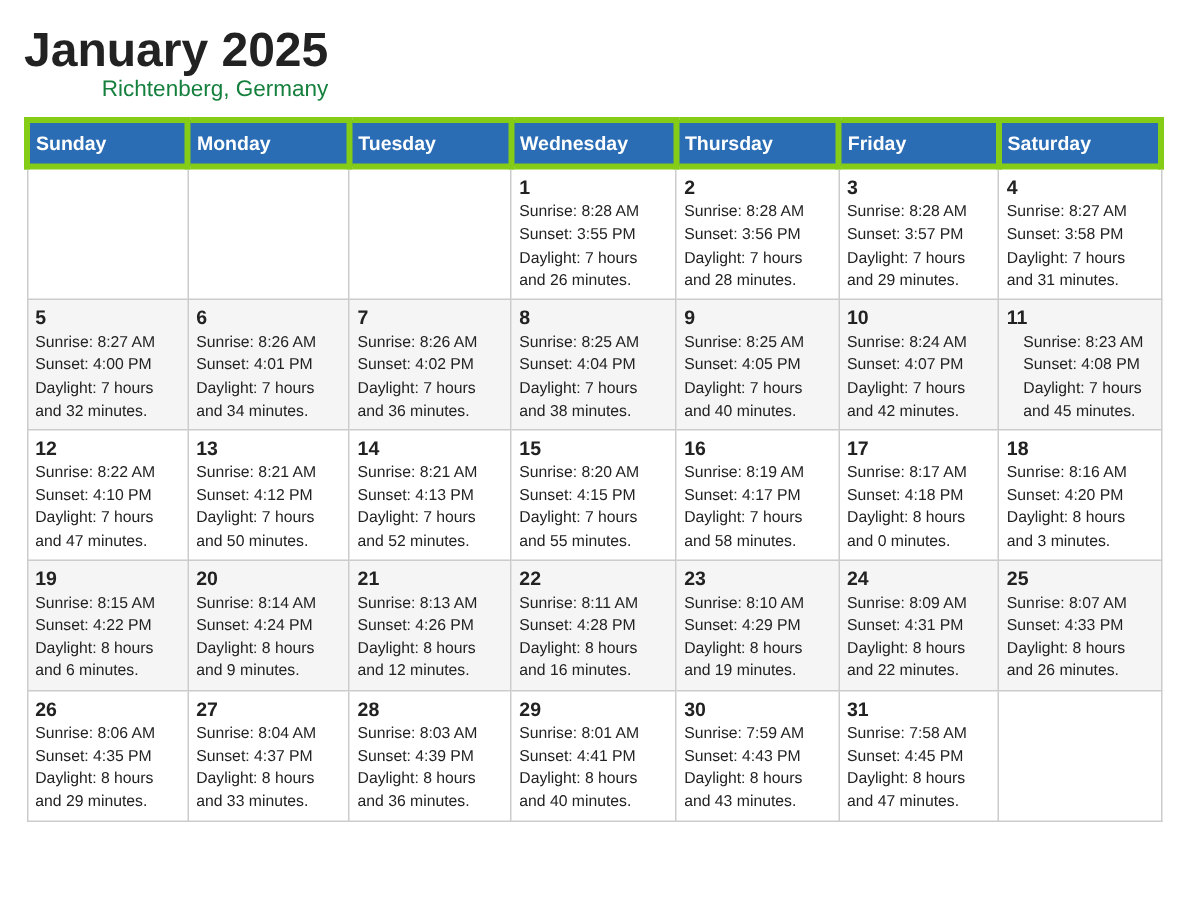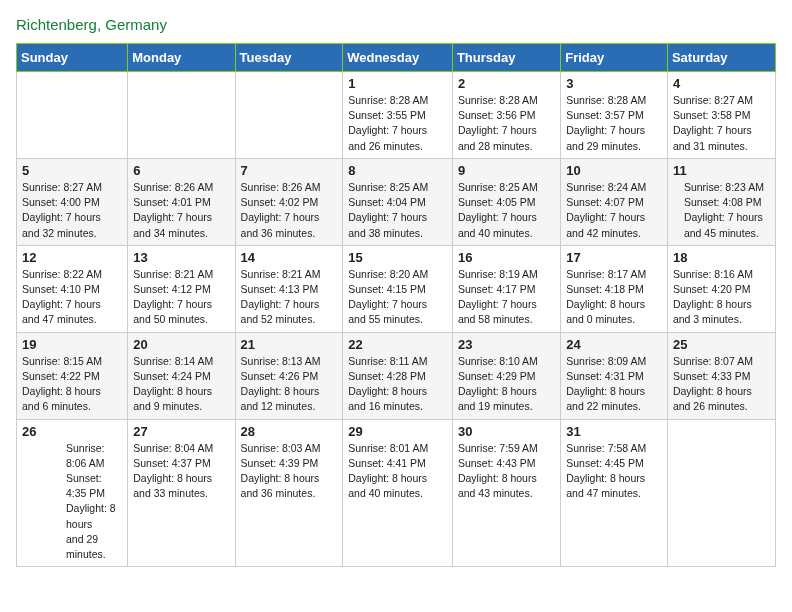--- a/index.html
+++ b/index.html
@@ -55,21 +55,21 @@
       border-collapse: collapse;
       border: 1px solid #ccc;
     }
     .calendar th {
       background: #2a6db5;
       color: #fff;
       font-size: 13px;
       font-weight: bold;
       padding: 6px 4px;
       text-align: left;
-      border: 1px solid #84cc16;
+      border: 4px solid #84cc16;
     }
     .calendar td {
       vertical-align: top;
       border: 1px solid #ccc;
       padding: 4px 5px;
       font-size: 11px;
       color: #222;
       min-height: 80px;
       width: 113px;
       background: #fff;
@@ -89,20 +89,21 @@
     }
     .empty-cell {
       background: #f9f9f9;
     }
   </style>
 </head>
 <body>
 
 <div class="header">
   <div class="title-block">
+    <div class="month-title">January 2025</div>
     <div class="location-title">Richtenberg, Germany</div>
   </div>
 </div>
 
 <table class="calendar">
   <thead>
     <tr>
     <th>Sunday</th>
         <th>Monday</th>
         <th>Tuesday</th>
@@ -295,21 +296,21 @@
           <div class="day-number">25</div>
           <div class="day-info" style="white-space: pre-line;">Sunrise: 8:07 AM
 Sunset: 4:33 PM
 Daylight: 8 hours
 and 26 minutes.</div>
         </td>
       </tr>
       <tr>
         <td>
           <div class="day-number">26</div>
-          <div class="day-info" style="white-space: pre-line; margin-left: 44px;">Sunrise: 8:06 AM
+          <div class="day-info" style="white-space: pre-line;">Sunrise: 8:06 AM
 Sunset: 4:35 PM
 Daylight: 8 hours
 and 29 minutes.</div>
         </td>
         <td>
           <div class="day-number">27</div>
           <div class="day-info" style="white-space: pre-line;">Sunrise: 8:04 AM
 Sunset: 4:37 PM
 Daylight: 8 hours
 and 33 minutes.</div>

